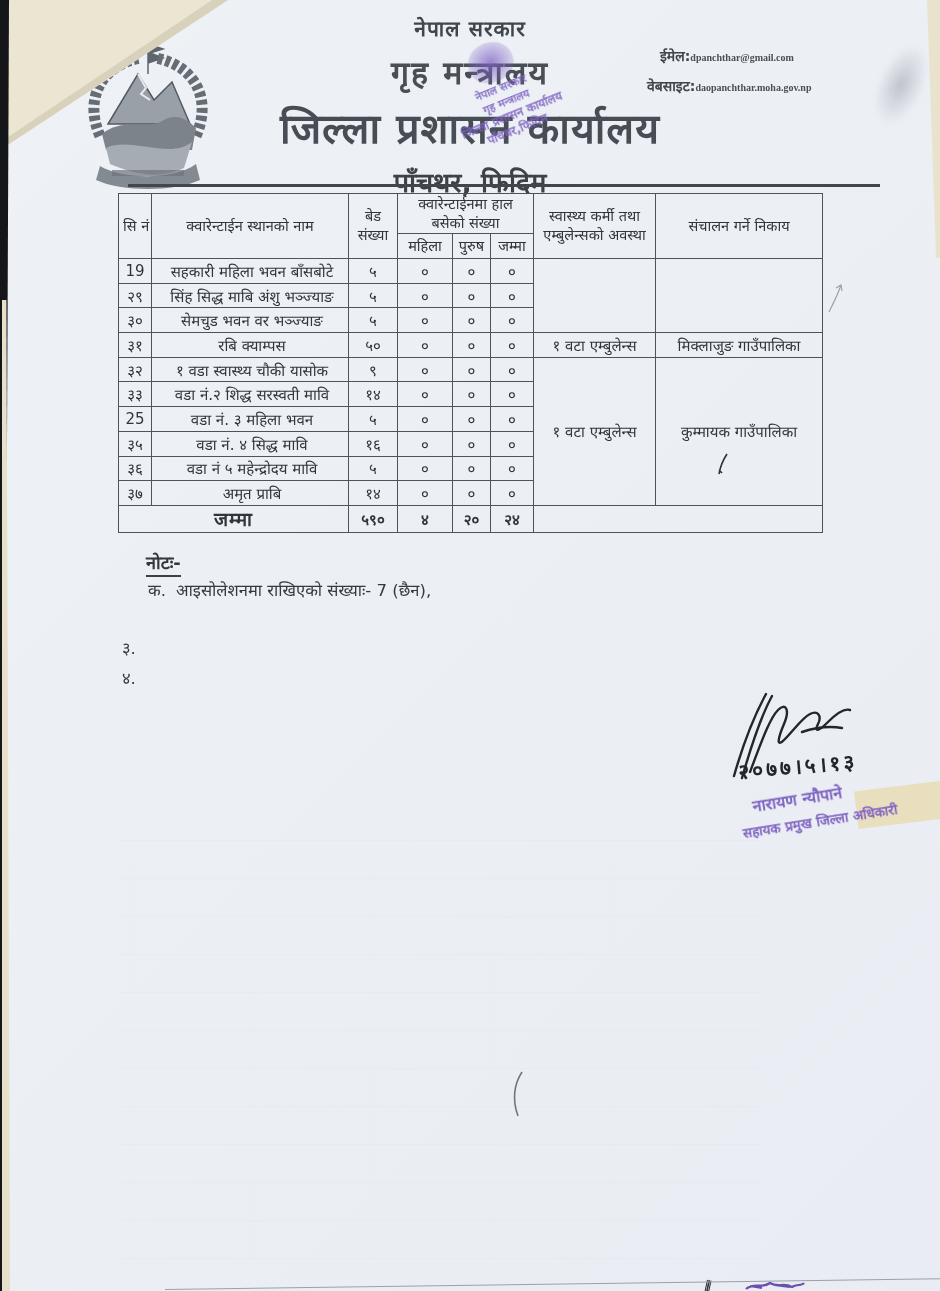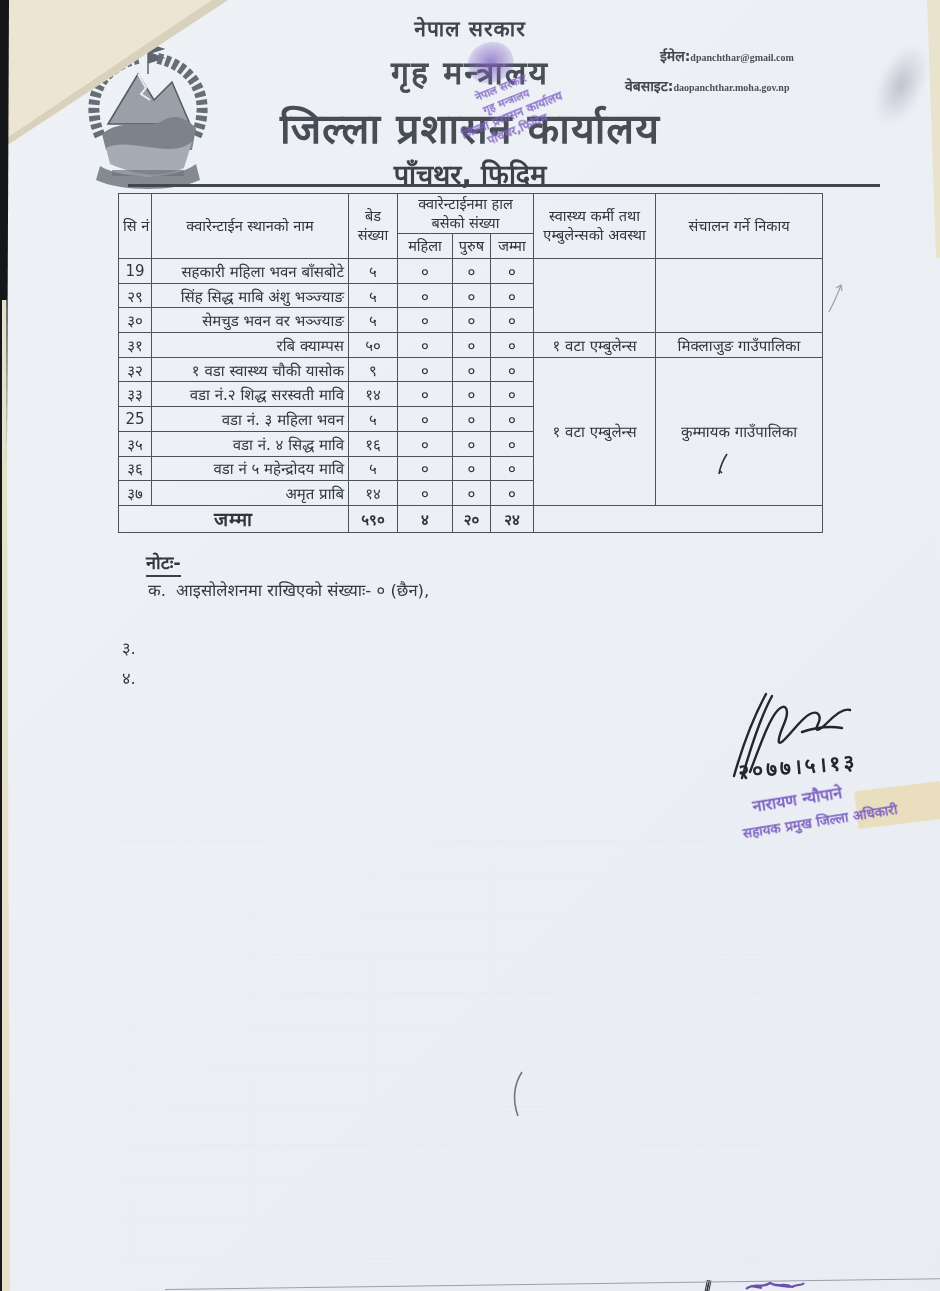--- a/index.html
+++ b/index.html
@@ -32,46 +32,46 @@
   .bleed{position:absolute;left:120px;top:840px;width:640px;height:430px;opacity:.55;
     background:repeating-linear-gradient(180deg,rgba(130,150,160,.07) 0 1px,rgba(0,0,0,0) 1px 38px);}
   .bleed2{position:absolute;left:130px;top:860px;width:560px;height:400px;opacity:.5;
     background:repeating-linear-gradient(90deg,rgba(130,150,160,.05) 0 1px,rgba(0,0,0,0) 1px 120px);}
 
   
   .hdr-center{position:absolute;left:180px;top:14px;width:580px;text-align:center;}
   .gov{font-size:21px;font-weight:bold;letter-spacing:1px;color:#41464d;}
   .ministry{font-size:32px;font-weight:bold;margin-top:8px;color:#4a4f56;letter-spacing:2px;}
   .office{font-size:41px;font-weight:bold;margin-top:6px;color:#484d55;letter-spacing:1px;}
-  .loc{font-size:27px;font-weight:bold;color:#3d4249;}
+  .loc{font-size:27px;font-weight:bold;margin-top:8px;color:#3d4249;}
   .contact{position:absolute;text-align:left;white-space:nowrap;}
   .contact .lb{font-weight:bold;font-size:14px;color:#41464d;}
   .contact .vl{font-family:"Liberation Serif","DejaVu Serif",serif;font-size:10px;font-weight:bold;color:#4a4f56;}
   .email{left:660px;top:46px;}
-  .website{left:625px;top:76px;}
+  .website{left:647px;top:76px;}
   .hrule{position:absolute;left:128px;top:184px;width:752px;height:3px;background:#42474e;}
   .emblem{position:absolute;left:78px;top:38px;}
 
   
   .hstamp{position:absolute;left:418px;top:38px;width:190px;height:160px;
     transform:rotate(-22deg);color:#7e62c2;opacity:.88;text-align:center;
     filter:blur(.3px);pointer-events:none;}
   .hstamp .blob{width:46px;height:40px;margin:0 auto;border-radius:50% 50% 45% 45%;
     background:radial-gradient(ellipse at center,rgba(126,98,194,.85),rgba(126,98,194,.25) 70%,rgba(126,98,194,0));}
   .hstamp .l{font-size:11px;font-weight:bold;line-height:15px;}
   .hstamp .l.big{font-size:12px;}
 
   
   table.main{position:absolute;left:118px;top:193px;width:704px;border-collapse:collapse;
     table-layout:fixed;}
   table.main th,table.main td{border:1px solid #4d535b;padding:0 4px;
     font-size:15px;color:#30353c;overflow:hidden;white-space:nowrap;}
   table.main th{font-weight:normal;font-size:14.5px;text-align:center;line-height:19px;}
   table.main td{text-align:center;}
-  table.main td.nm{text-align:right;padding-left:8px;margin-top:12px;}
+  table.main td.nm{text-align:center;padding-left:8px;margin-top:12px;}
   table.main tr.dr{height:24.7px;}
   .tot td{font-weight:bold;}
   .tot .lbl{font-size:19px;letter-spacing:1px;}
   .twoline{display:block;line-height:19px;}
 
   .pen-slash{position:absolute;left:716px;top:452px;width:14px;height:24px;}
   .pen-arrow{position:absolute;left:826px;top:282px;width:18px;height:32px;opacity:.6;}
 
   
   .note-title{position:absolute;left:146px;top:550px;font-size:18px;font-weight:bold;
@@ -286,21 +286,21 @@
   </svg>
   <svg class="pen-arrow" viewBox="0 0 18 32">
     <path d="M3,30 C8,20 12,12 15,3 M10,6 l5,-3 1,6" stroke="#6a6f77" stroke-width="1.2" fill="none"></path>
   </svg>
 
   <div class="note-title">नोटः-</div>
 
   <div class="nitem ni-ka">
     <span class="mk">क.</span>
     <div>
-      <div>आइसोलेशनमा राखिएको संख्याः-  ०  (छैन),</div>
+      <div>आइसोलेशनमा राखिएको संख्याः-  7  (छैन),</div>
     </div>
   </div>
 
   <div class="nitem ni-3">
     <span class="mk">३.</span>
   </div>
 
   <div class="nitem ni-4">
     <span class="mk">४.</span>
     <div>

